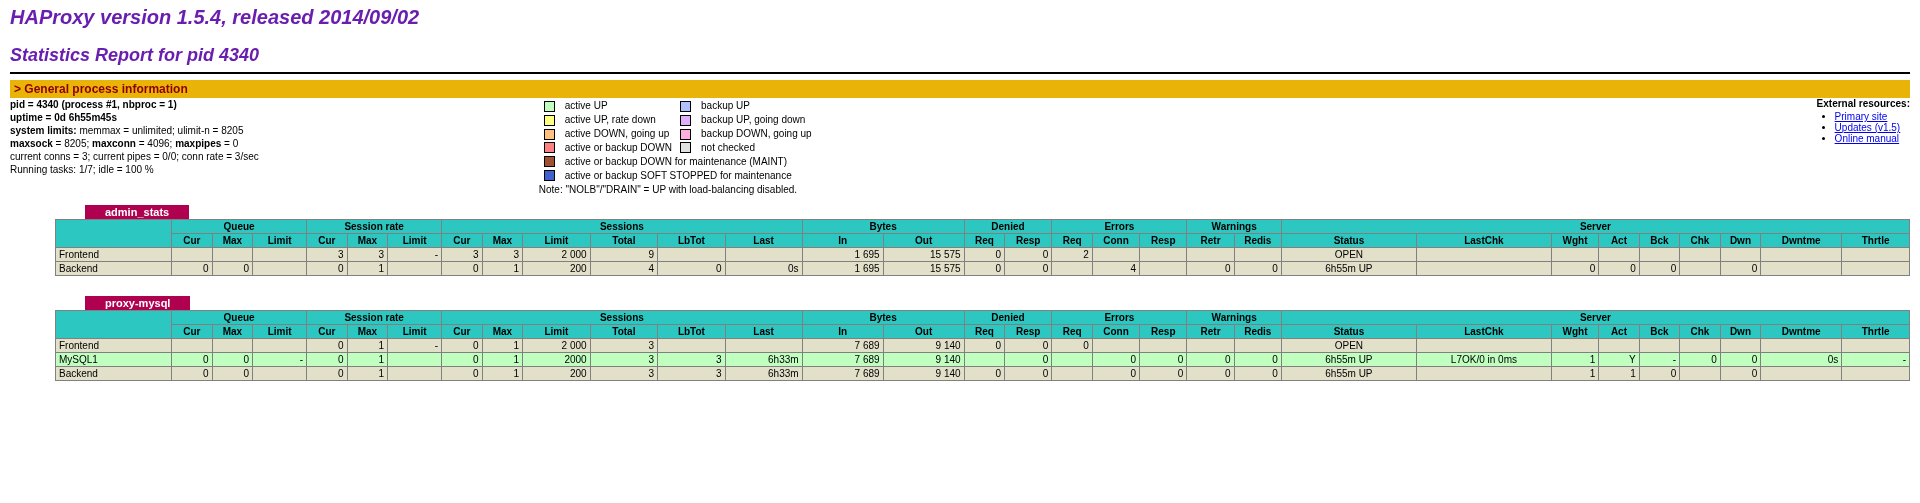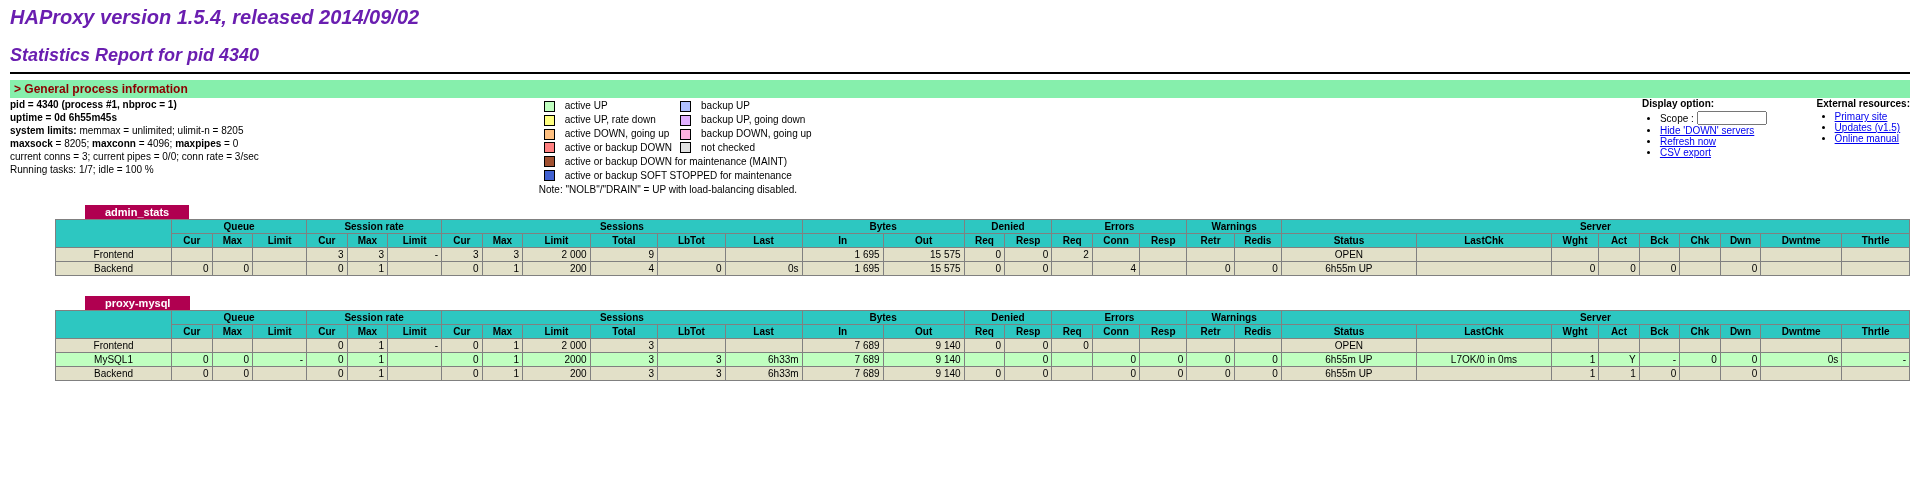--- a/index.html
+++ b/index.html
@@ -1,38 +1,38 @@
 <!DOCTYPE html>
 <html><head>
 <meta charset="utf-8">
 <style>
   * { box-sizing: border-box; }
   body { font-family: Verdana, Arial, sans-serif; font-size: 11px; margin: 0; padding: 6px 10px; color: #000; background: #fff; width: 1920px; }
   h1 { color: #6a1eb0; font-size: 20px; font-style: italic; font-weight: bold; margin: 0 0 2px 0; }
   h2 { color: #6a1eb0; font-size: 18px; font-style: italic; font-weight: bold; margin: 16px 0 6px 0; }
   hr { border: none; border-top: 2px solid #000; margin: 2px 0 6px 0; }
-  .gpi-title { color: #8b0000; font-weight: bold; font-size: 12px; background: #86efac; padding: 2px 4px; }
+  .gpi-title { color: #8b0000; font-weight: bold; font-size: 12px; background: #eab308; padding: 2px 4px; }
   .top { display: flex; align-items: flex-start; margin-bottom: 10px; }
   .procinfo { flex: 0 0 auto; font-size: 10px; line-height: 1.3; }
   .legend-wrap { margin-left: 280px; font-size: 10px; }
   .leg-table td { padding: 0 3px; font-size: 10px; }
   .swatch { display: inline-block; width: 11px; height: 11px; border: 1px solid #000; vertical-align: middle; margin-right: 2px; }
   .note { font-size: 10px; margin-top: 1px; }
   .right { margin-left: auto; display: flex; gap: 50px; font-size: 10px; }
   .right b { font-weight: bold; }
   .right ul { margin: 2px 0 0 18px; padding: 0; }
   .right li { margin: 0; }
   .right a { color: #0000ee; text-decoration: underline; cursor: pointer; }
   .scope-in { width: 70px; height: 14px; font-size: 10px; }
   .px-tag { display: inline-block; background: #b00050; color: #fff; font-weight: bold; padding: 1px 20px; font-size: 11px; margin-left: 30px; }
   table.stats { border-collapse: collapse; width: 100%; margin-top: 0; table-layout: fixed; }
   table.stats th, table.stats td { border: 1px solid #808080; font-size: 10px; padding: 1px 3px; white-space: nowrap; overflow: hidden; }
   table.stats th { background: #2dc7c1; color: #000; font-weight: bold; text-align: center; vertical-align: middle; }
   table.stats td { text-align: right; }
-  table.stats td.lbl { text-align: center; }
+  table.stats td.lbl { text-align: left; }
   tr.fe td { background: #e2e0c8; }
   tr.be td { background: #e2e0c8; }
   tr.srv td { background: #c0ffc0; }
   .wrap { margin-bottom: 20px; padding-left: 45px; }
 </style>
 </head>
 <body>
 
 <h1>HAProxy version 1.5.4, released 2014/09/02</h1>
 <h2>Statistics Report for pid 4340</h2>
@@ -83,29 +83,20 @@
           <tr>
             <td><span class="swatch" style="background:#4060d0"></span></td>
             <td colspan="3">active or backup SOFT STOPPED for maintenance</td>
           </tr>
         </tbody>
       </table>
     <div class="note">Note: "NOLB"/"DRAIN" = UP with load-balancing disabled.</div>
   </div>
 
   <div class="right">
-    <div>
-      <b>Display option:</b>
-      <ul>
-        <li><span>Scope :</span> <input class="scope-in" style=""></li>
-        <li><a>Hide 'DOWN' servers</a></li>
-        <li><a>Refresh now</a></li>
-        <li><a>CSV export</a></li>
-      </ul>
-    </div>
     <div>
       <b>External resources:</b>
       <ul>
         <li><a>Primary site</a></li>
         <li><a>Updates (v1.5)</a></li>
         <li><a>Online manual</a></li>
       </ul>
     </div>
   </div>
 </div>

